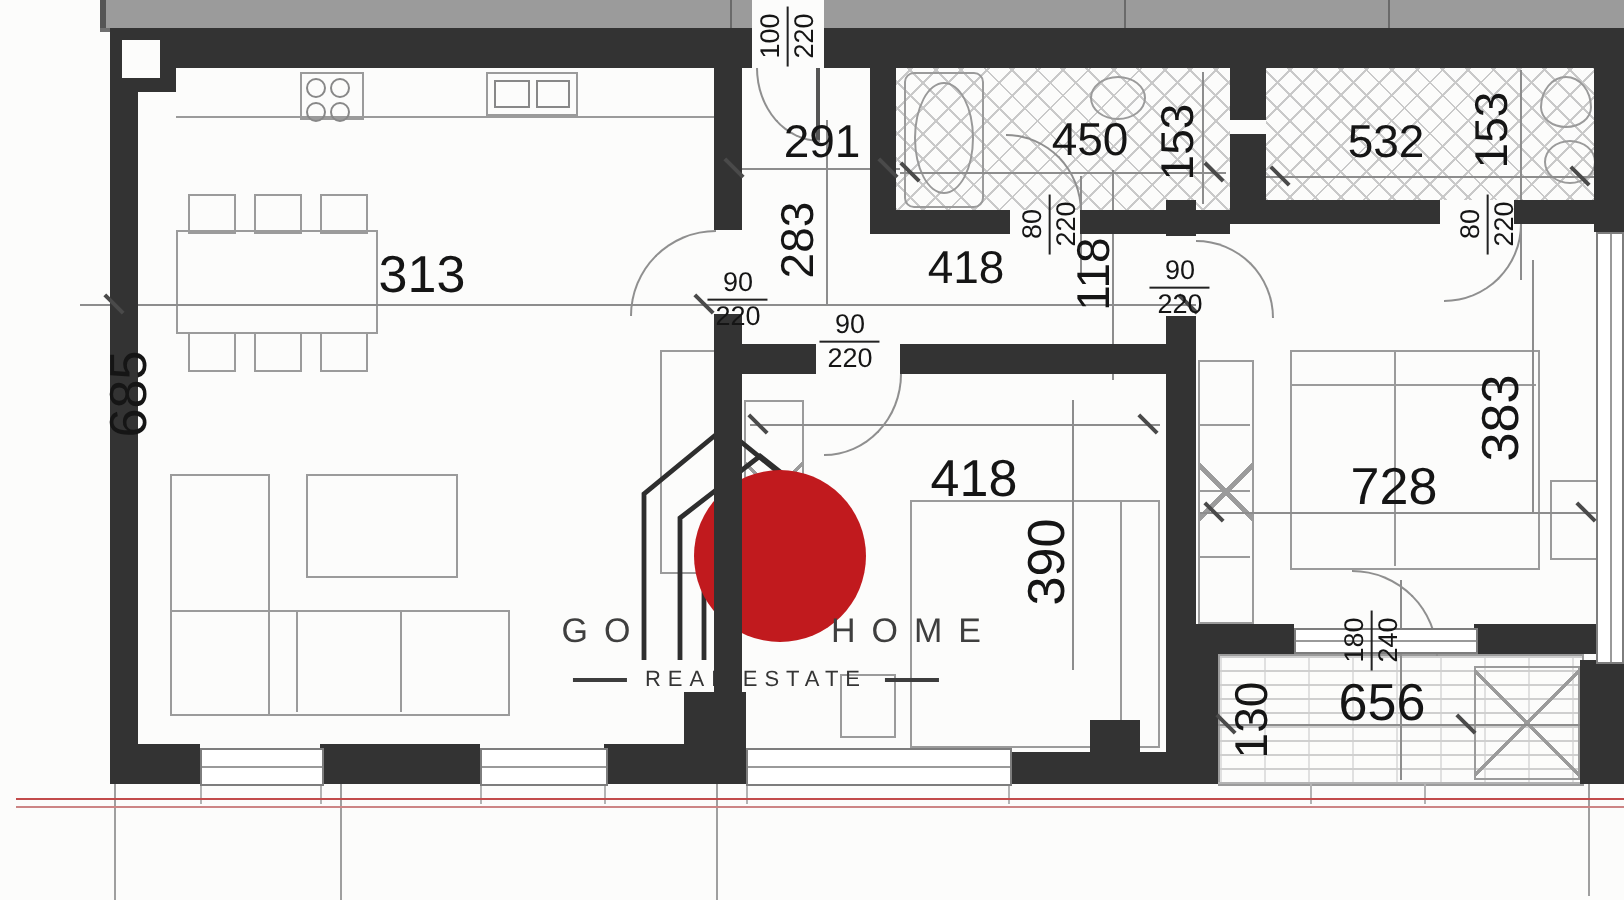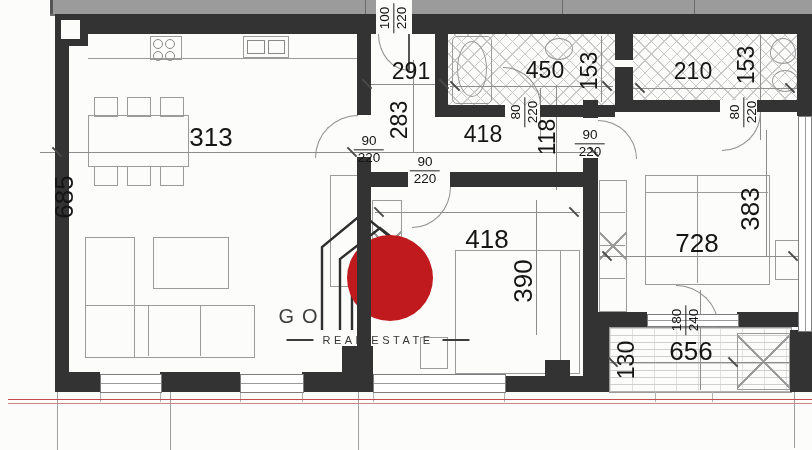--- a/index.html
+++ b/index.html
@@ -37,21 +37,21 @@
        transform:translate(-50%,-50%);font-size:26px;}
   .lbl.rot{transform:translate(-50%,-50%) rotate(-90deg);}
   .lbl.mid{font-size:23px;}
   .frac{position:absolute;z-index:70;display:flex;flex-direction:column;align-items:center;
         color:#151515;font-size:13.5px;line-height:1.05;transform:translate(-50%,-50%);}
   .frac.rot{transform:translate(-50%,-50%) rotate(-90deg);}
   .frac i{display:block;height:1px;background:#222;width:132%;margin:1px 0;}
   
   #logo-circle{position:absolute;z-index:30;border-radius:50%;}
   #logo-house{position:absolute;z-index:25;}
-  .logo-word{position:absolute;z-index:35;color:#3f3f3f;font-size:20px;letter-spacing:8px;
+  .logo-word{position:absolute;z-index:35;color:#3f3f3f;font-size:17px;letter-spacing:8px;
         transform:translate(-50%,-50%);white-space:nowrap;}
   #logo-tagline{position:absolute;z-index:35;display:flex;align-items:center;gap:9px;
         transform:translate(-50%,-50%);color:#353535;font-size:11px;letter-spacing:3.5px;white-space:nowrap;}
   .tagdash{width:27px;height:2px;background:#3d3d3d;}
   .redline{position:absolute;z-index:65;}
   .grayband{position:absolute;z-index:50;background:#9b9b9b;border-bottom:2px solid #6f6f6f;}
 </style>
 </head>
 <body>
 
@@ -155,20 +155,21 @@
   <div class="arc" style="left:598px;top:120px;width:38px;height:38px;border-top-width:1.3px;border-right-width:1.3px;border-radius:0 100% 0 0;"></div>
   <div class="arc" style="left:676px;top:285px;width:42px;height:42px;border-top-width:1.3px;border-right-width:1.3px;border-radius:0 100% 0 0;"></div>
 
   <svg id="logo-house" style="left:285px;top:190px;" width="150" height="150" viewBox="0 0 150 150">
     <path d="M37,140 V57 L77,24 L115,55 V78" fill="none" stroke="#2e2e2e" stroke-width="2.4"></path>
     <path d="M55,140 V69 L95,38 L133,68 V100" fill="none" stroke="#2e2e2e" stroke-width="2.4"></path>
     <path d="M67,140 V106 H83 V140" fill="none" stroke="#2e2e2e" stroke-width="2.4"></path>
   </svg>
   <div id="logo-circle" style="left:347px;top:235px;width:86px;height:86px;background:#c11a1e;"></div>
   <div class="logo-word" style="left:302px;top:316px;">GO</div>
+  <div class="logo-word" style="left:457px;top:316px;">HOME</div>
   <div id="logo-tagline" style="left:378px;top:340px;">
     <span class="tagdash"></span>
     <span>REAL ESTATE</span>
     <span class="tagdash"></span>
   </div>
 
   <div class="grayband" style="left:50px;top:0;width:762px;height:14px;"></div>
   <div class="wall" style="left:50px;top:0;width:3px;height:14px;background:#555;"></div>
   <div class="wall" style="left:55px;top:14px;width:321px;height:20px;"></div>
   <div class="whitegap" style="left:376px;top:0;width:36px;height:34px;"></div>
@@ -220,21 +221,21 @@
 
   <div class="redline" style="left:8px;top:399px;width:804px;height:1px;background:#c24b4b;"></div>
   <div class="redline" style="left:8px;top:403px;width:804px;height:1px;background:#cc8585;"></div>
 
   <div class="lbl" style="left:211px;top:137px;">313</div>
   <div class="lbl rot" style="left:64px;top:197px;">685</div>
   <div class="lbl mid" style="left:411px;top:71px;">291</div>
   <div class="lbl mid rot" style="left:399px;top:120px;">283</div>
   <div class="lbl mid" style="left:545px;top:70px;">450</div>
   <div class="lbl mid rot" style="left:589px;top:71px;">153</div>
-  <div class="lbl mid" style="left:693px;top:71px;">210</div>
+  <div class="lbl mid" style="left:693px;top:71px;">532</div>
   <div class="lbl mid rot" style="left:746px;top:65px;">153</div>
   <div class="lbl mid" style="left:483px;top:134px;">418</div>
   <div class="lbl mid rot" style="left:547px;top:137px;">118</div>
   <div class="lbl" style="left:487px;top:239px;">418</div>
   <div class="lbl rot" style="left:523px;top:281px;">390</div>
   <div class="lbl" style="left:697px;top:243px;">728</div>
   <div class="lbl rot" style="left:750px;top:209px;">383</div>
   <div class="lbl" style="left:691px;top:351px;">656</div>
   <div class="lbl mid rot" style="left:626px;top:360px;">130</div>
 

